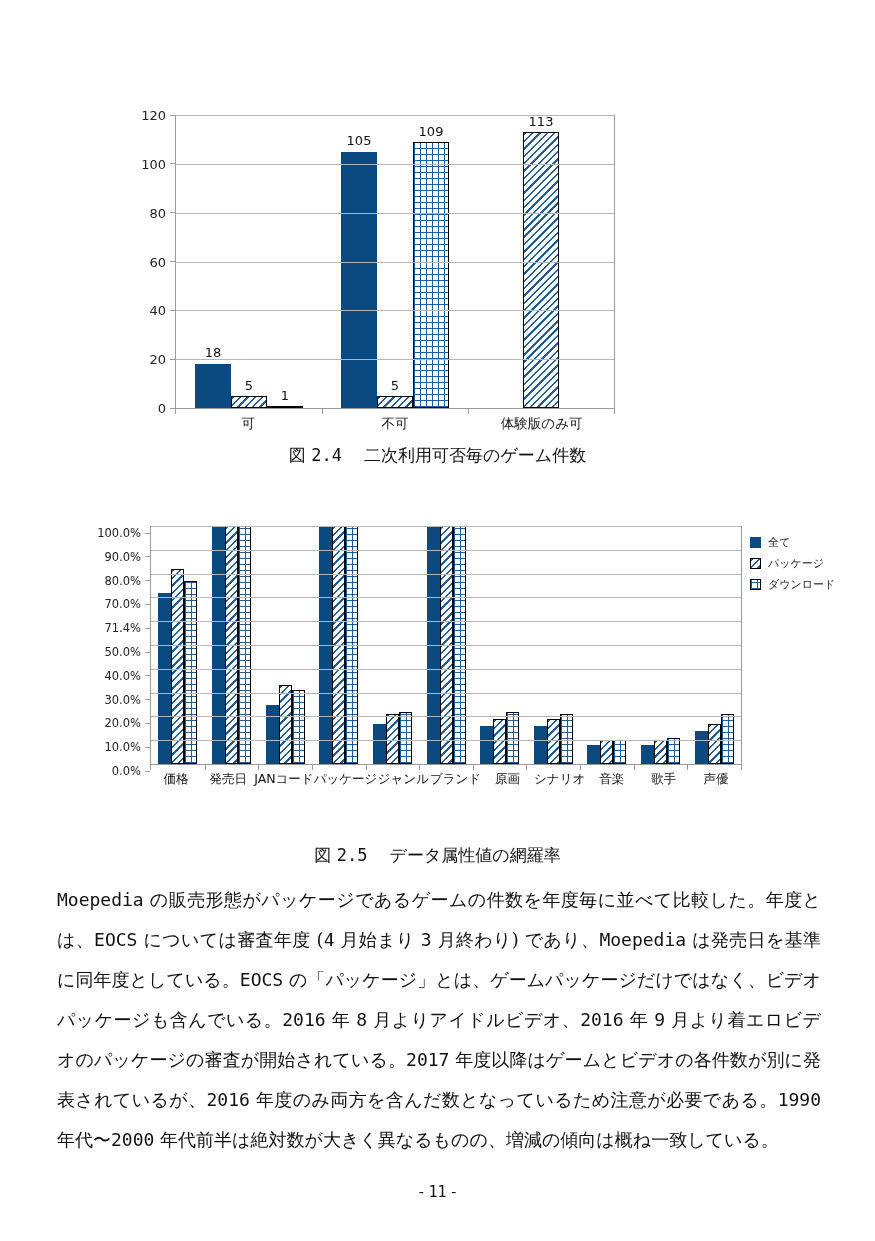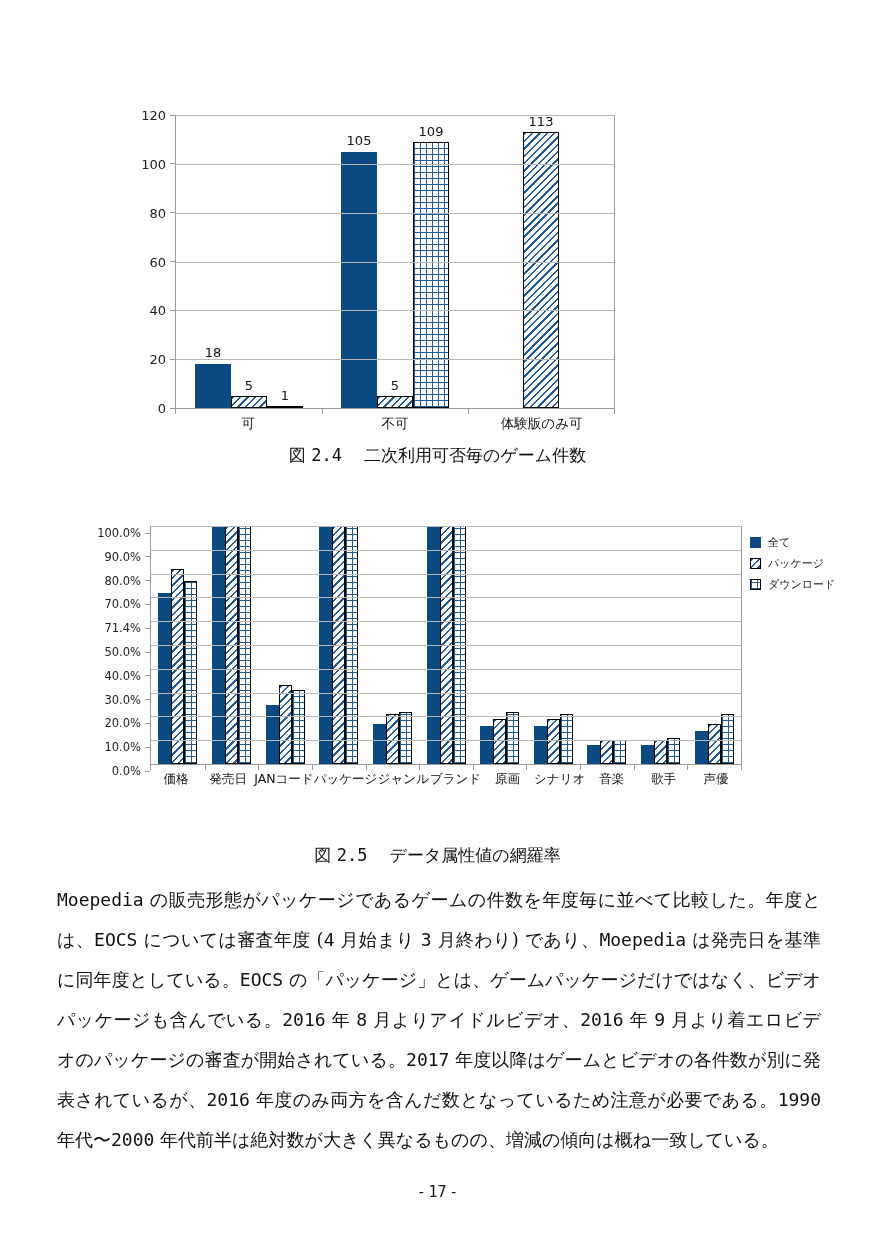--- a/index.html
+++ b/index.html
@@ -366,15 +366,15 @@
         </div>
       </div>
   </figure>
 
   <div class="caption" id="caption2">
     <span class="cap-label">図 <span class="mono">2.5</span></span><span class="cap-title">データ属性値の網羅率</span>
   </div>
 
   <p class="bodytext"><span class="mono">Moepedia</span> の販売形態がパッケージであるゲームの件数を年度毎に並べて比較した。年度とは、<span class="mono">EOCS</span> については審査年度 (<span class="mono">4</span> 月始まり <span class="mono">3</span> 月終わり) であり、<span class="mono">Moepedia</span> は発売日を基準に同年度としている。<span class="mono">EOCS</span> の「パッケージ」とは、ゲームパッケージだけではなく、ビデオパッケージも含んでいる。<span class="mono">2016</span> 年 <span class="mono">8</span> 月よりアイドルビデオ、<span class="mono">2016</span> 年 <span class="mono">9</span> 月より着エロビデオのパッケージの審査が開始されている。<span class="mono">2017</span> 年度以降はゲームとビデオの各件数が別に発表されているが、<span class="mono">2016</span> 年度のみ両方を含んだ数となっているため注意が必要である。<span class="mono">1990</span> 年代〜<span class="mono">2000</span> 年代前半は絶対数が大きく異なるものの、増減の傾向は概ね一致している。</p>
 
-  <div class="pagenum">- <span class="mono">17</span> -</div>
+  <div class="pagenum">- <span class="mono">11</span> -</div>
 
 </div>
 
 </body></html>

